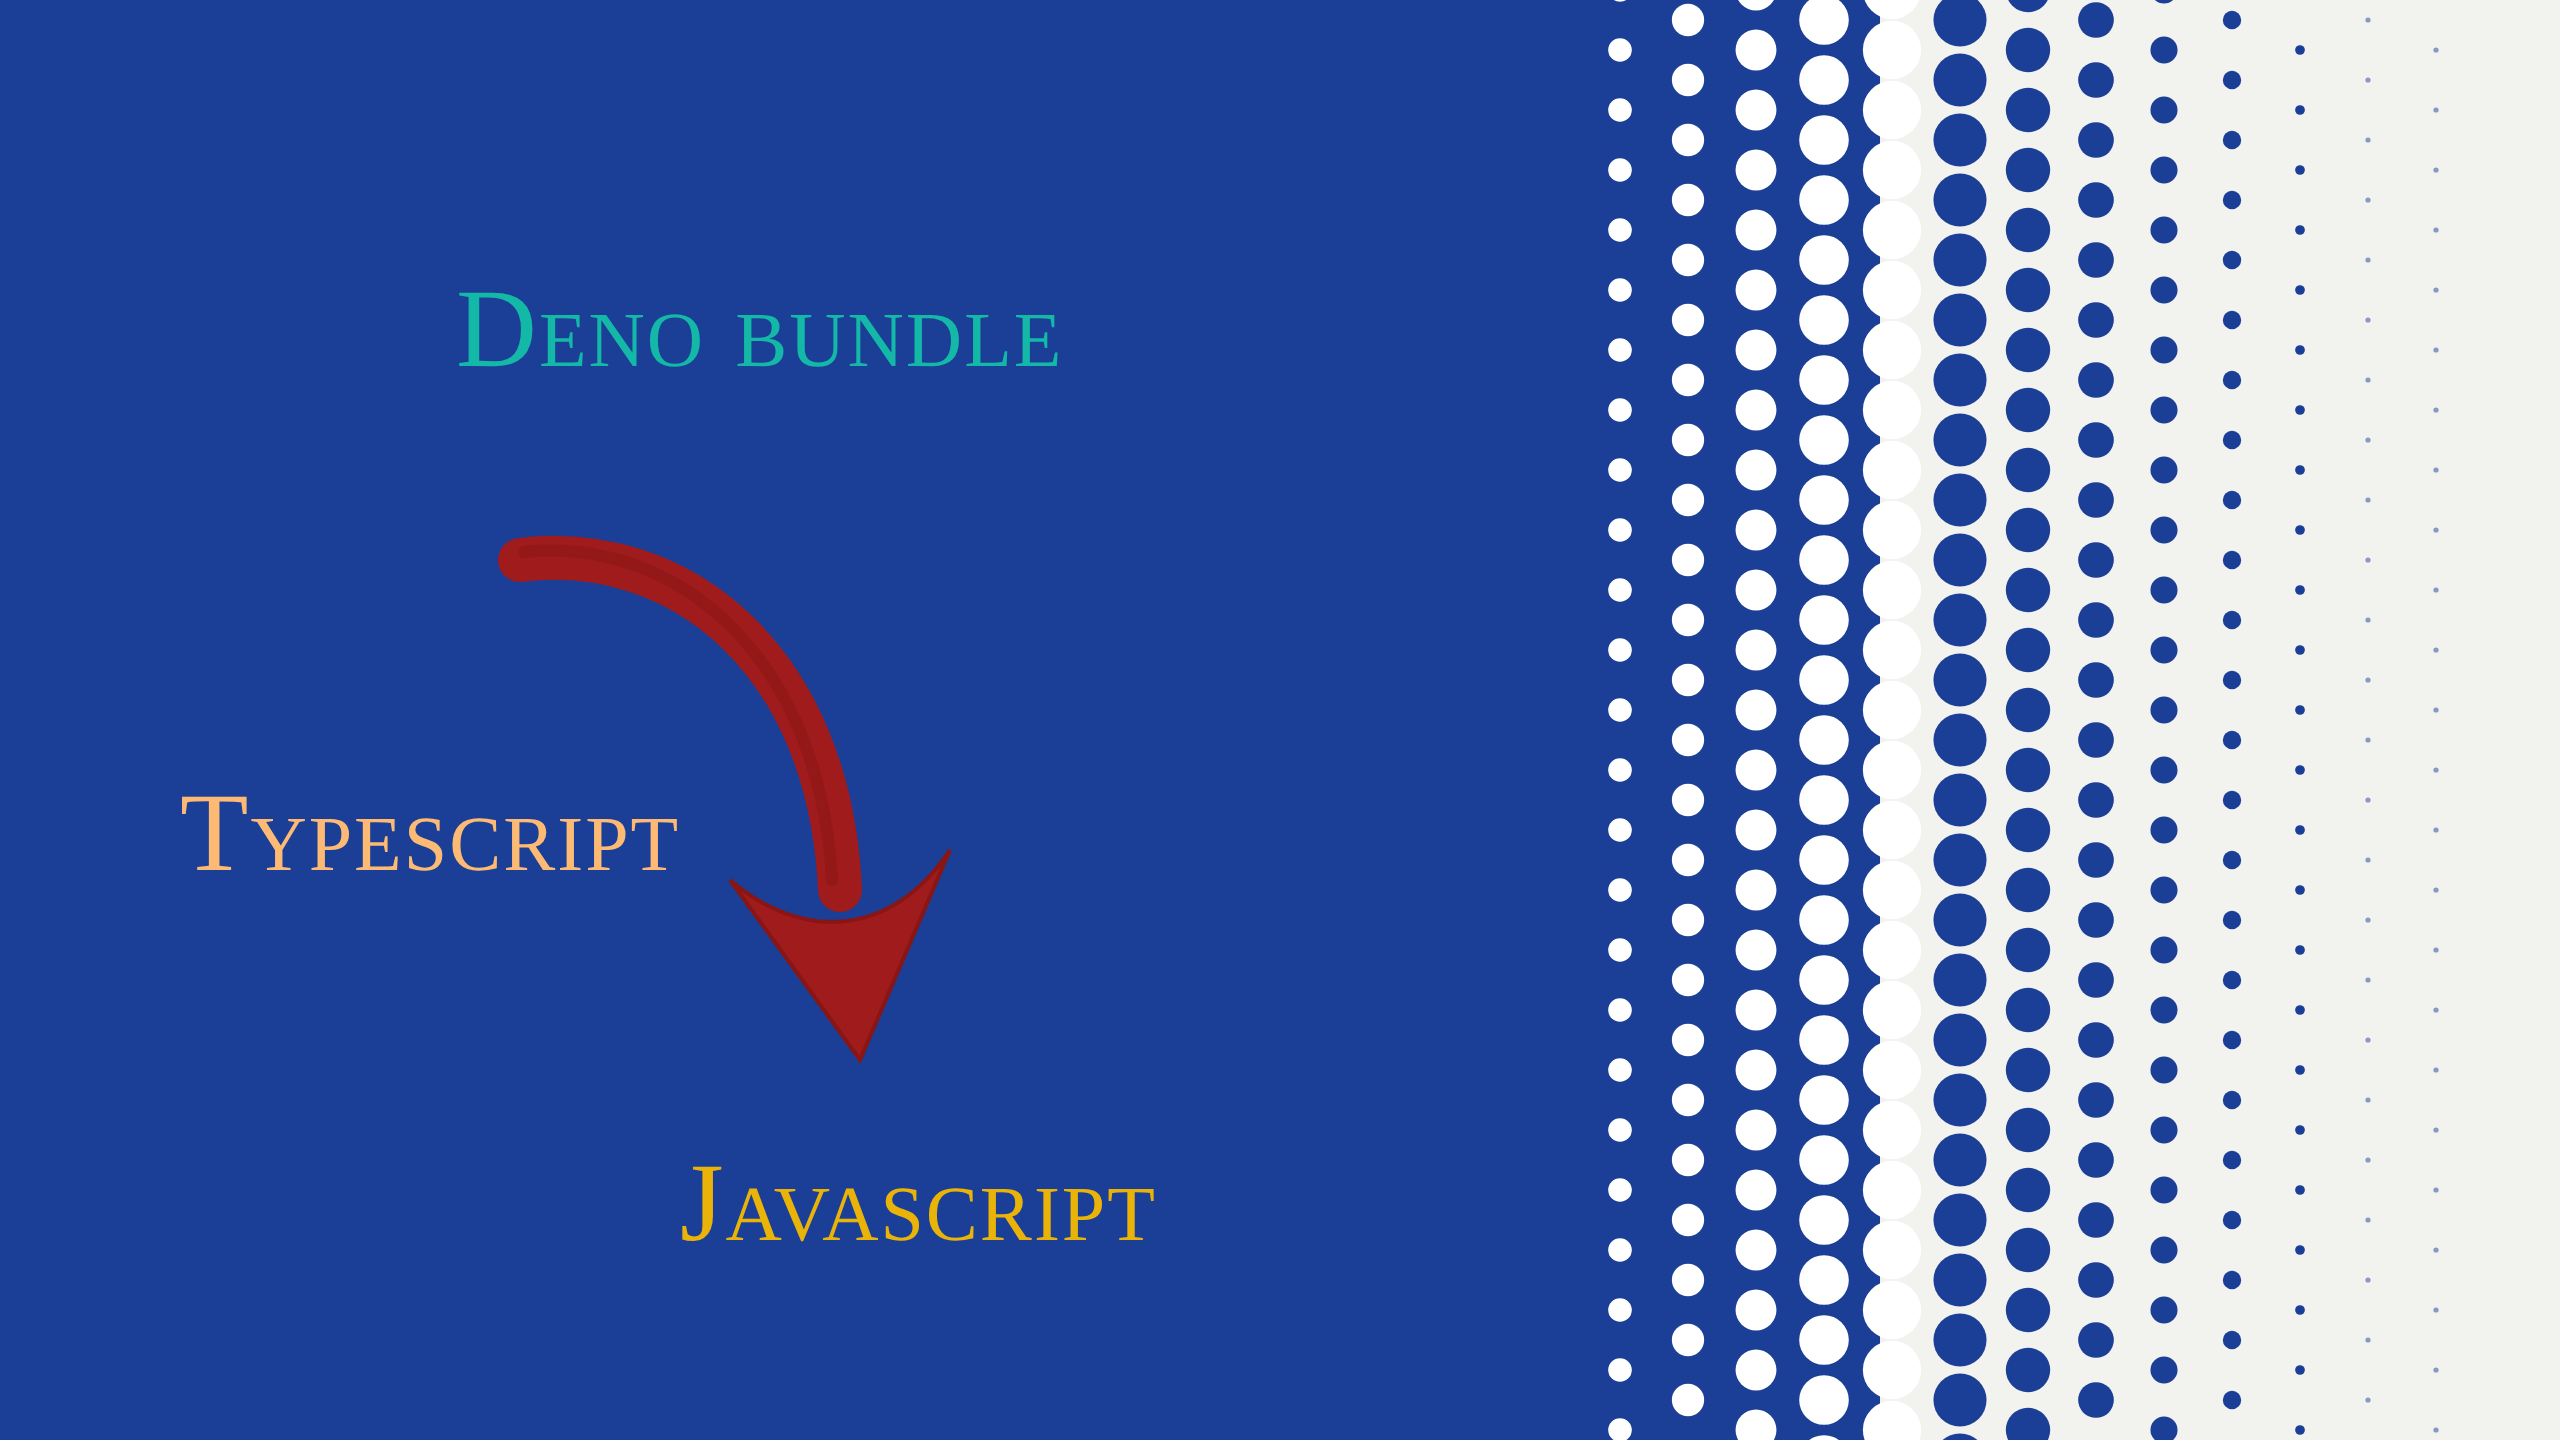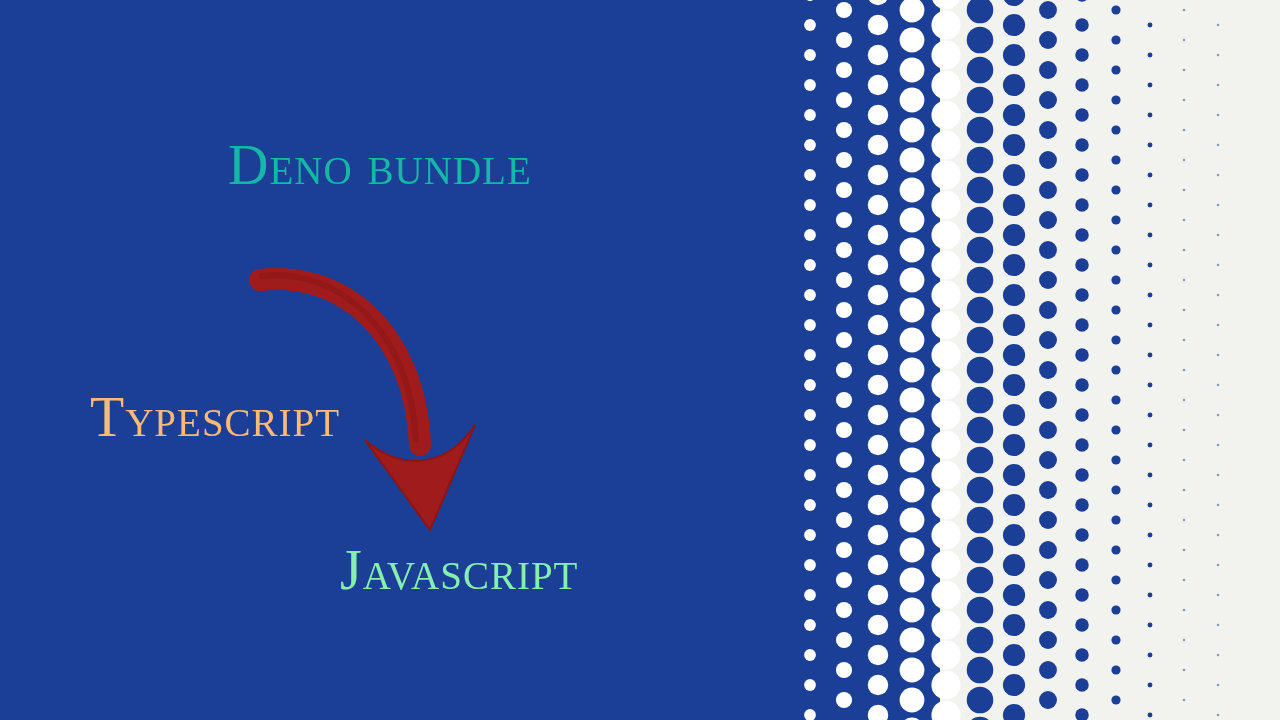--- a/index.html
+++ b/index.html
@@ -28,22 +28,22 @@
     left: 90px;
     top: 385px;
     color: #fdba74;
     font-size: 56px;
     font-variant: small-caps;
     letter-spacing: 1px;
   }
   .target-label {
     position: absolute;
     left: 340px;
-    top: 538px;
-    color: #86efac;
+    top: 570px;
+    color: #eab308;
     font-size: 56px;
     font-variant: small-caps;
     letter-spacing: 1px;
   }
   .arrow {
     position: absolute;
     left: 220px;
     top: 250px;
     width: 260px;
     height: 290px;

